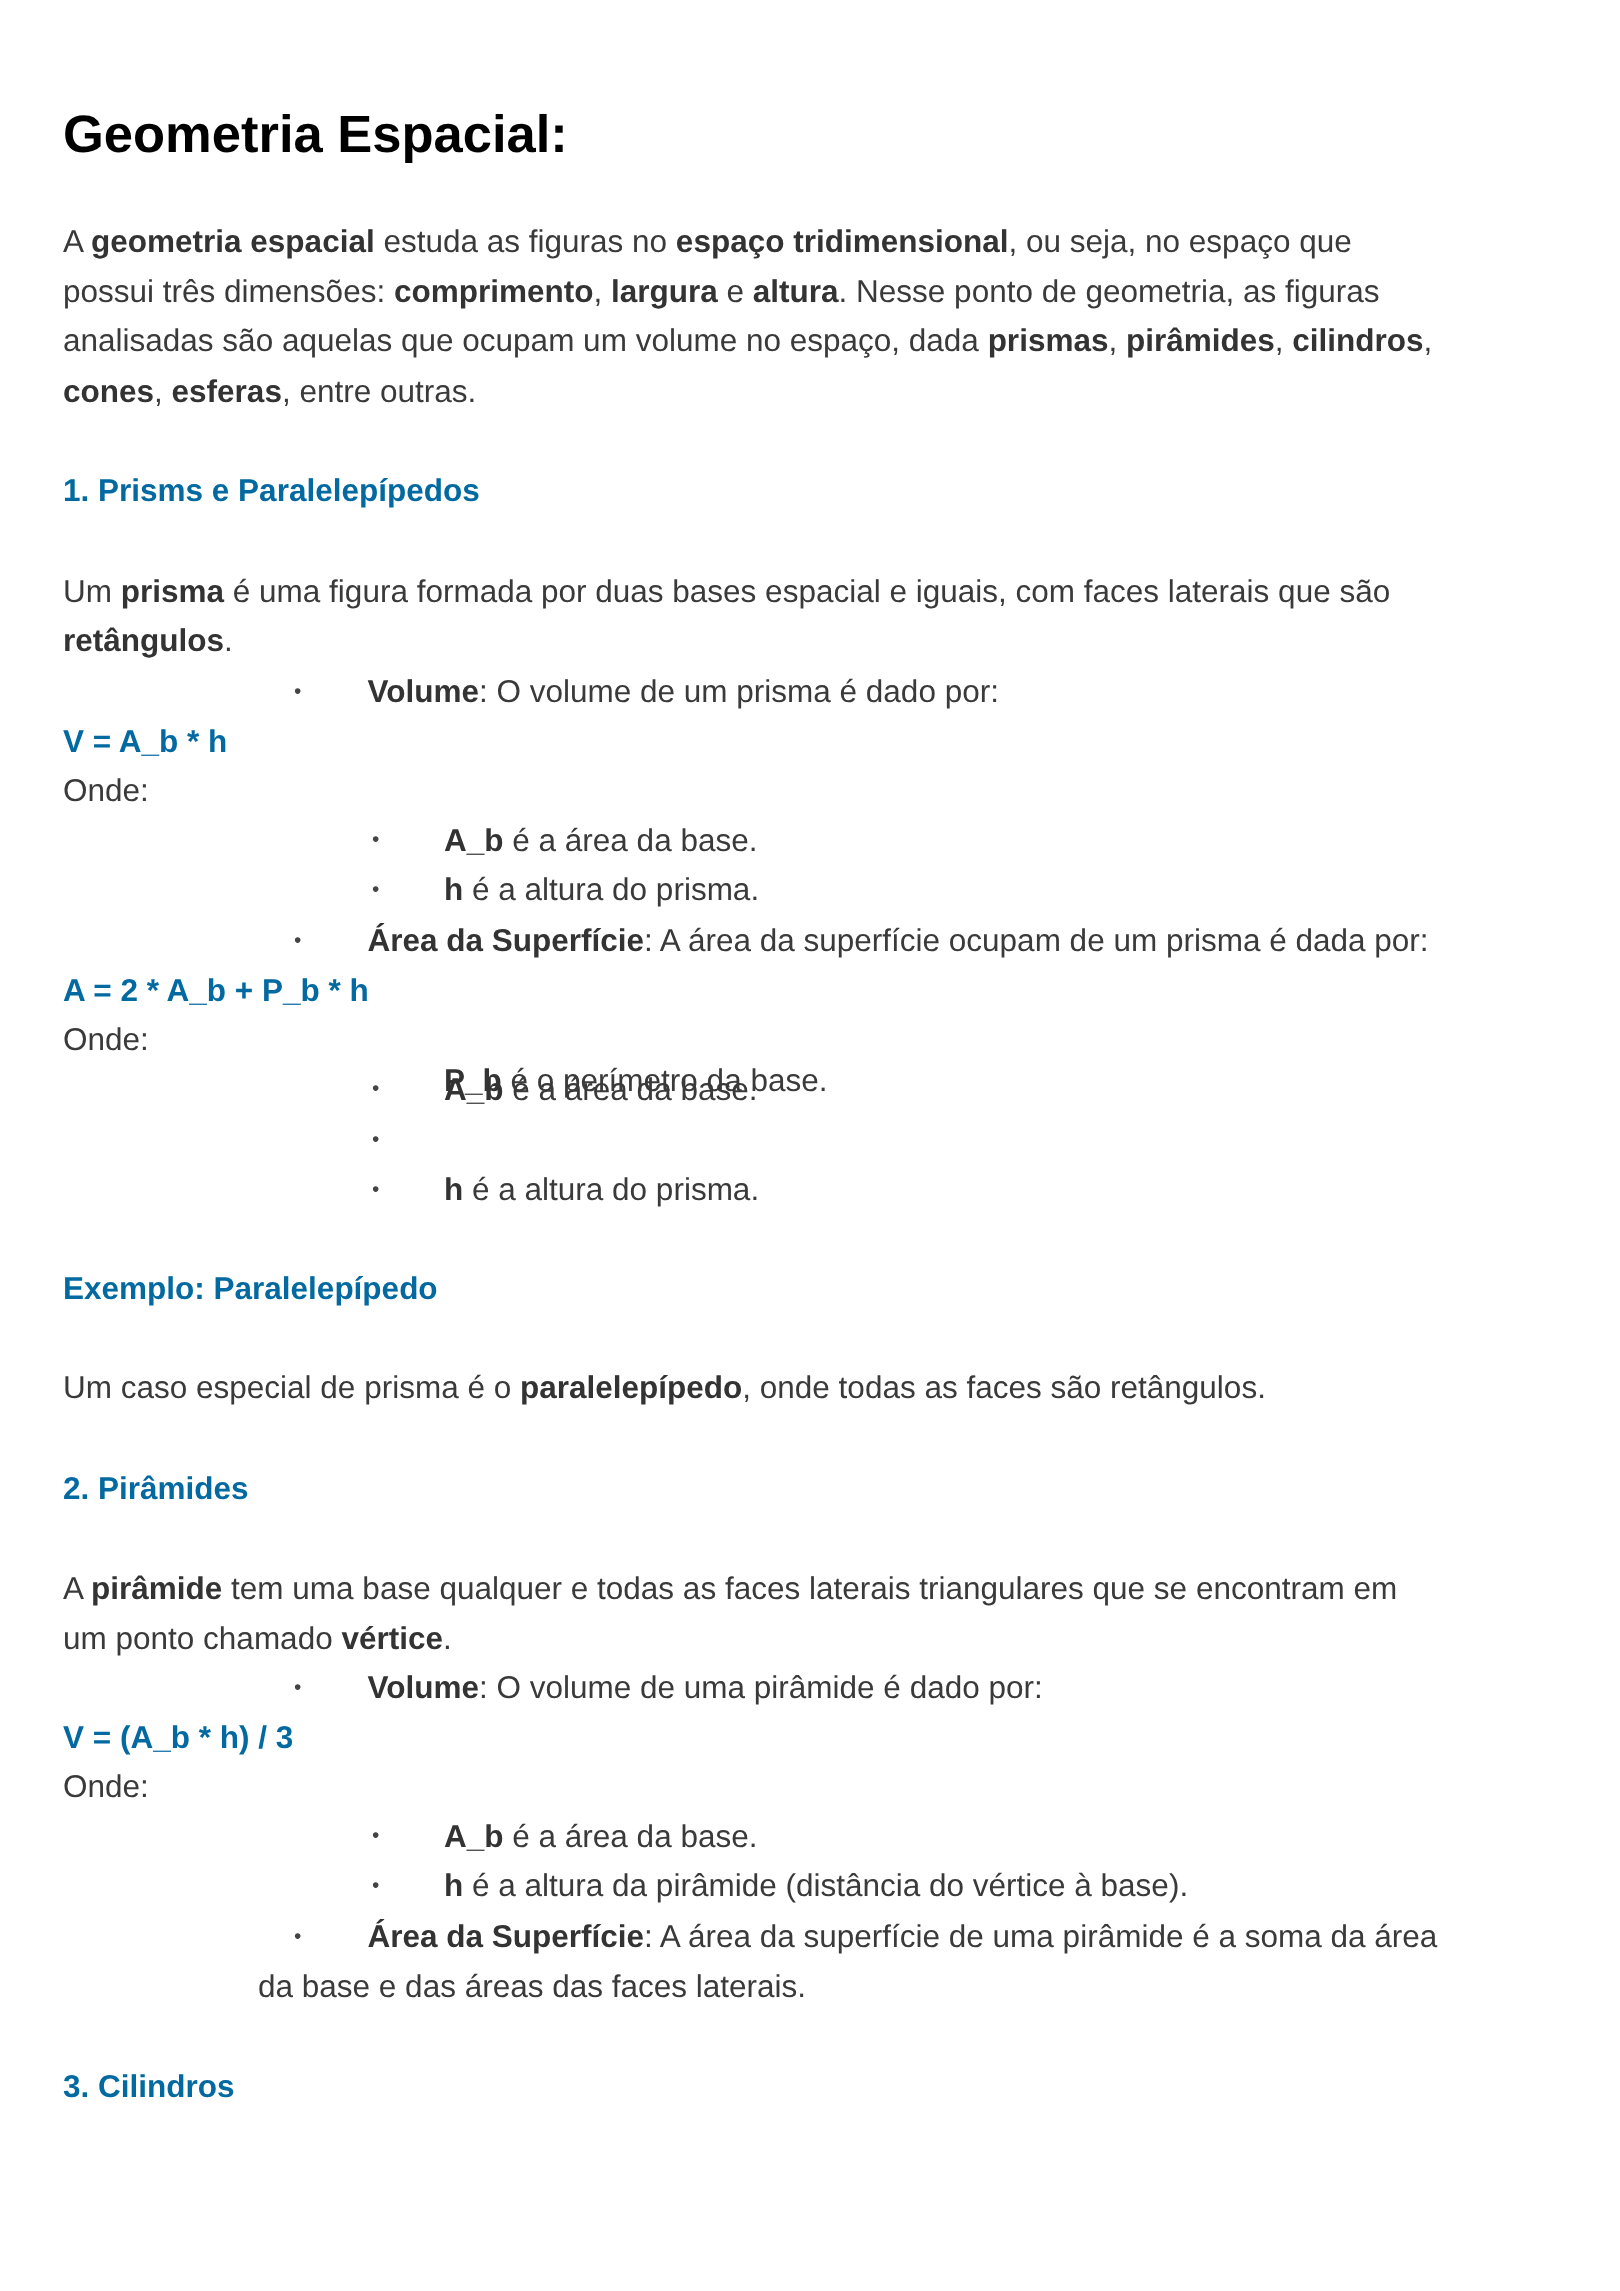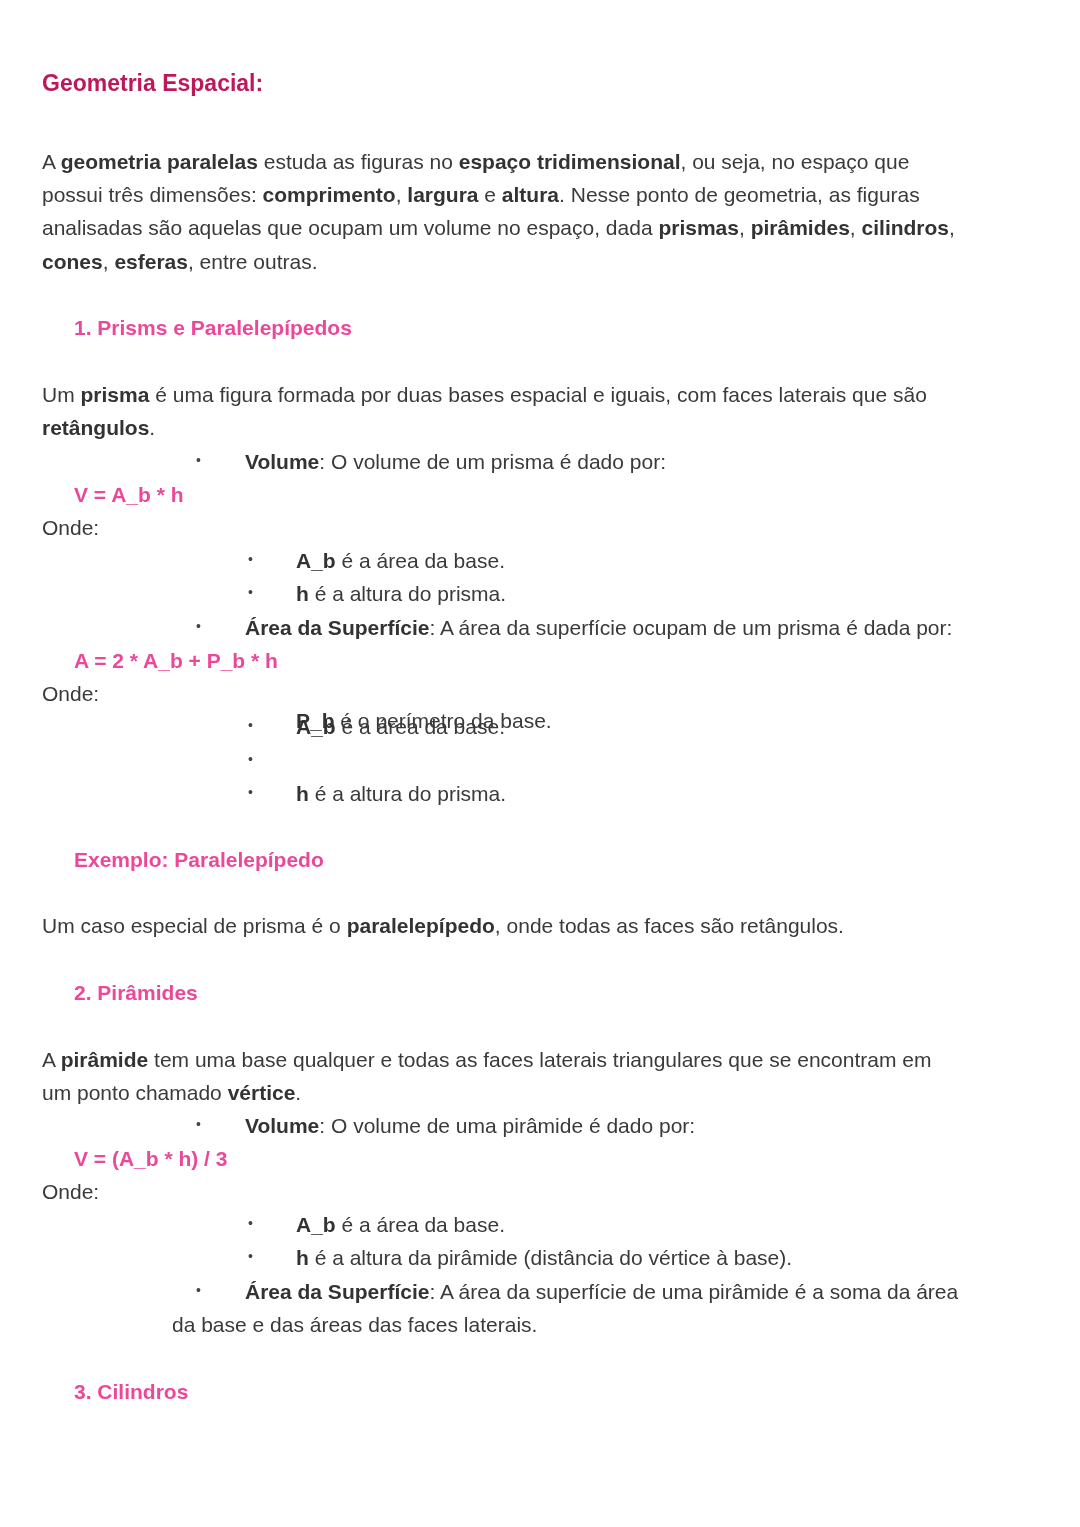--- a/index.html
+++ b/index.html
@@ -3,32 +3,32 @@
   <meta charset="utf-8">
   <style>
     html, body { margin: 0; padding: 0; background: #ffffff; }
     body {
       width: 1080px; height: 1527px; position: relative; overflow: hidden;
       font-family: "Liberation Sans", "DejaVu Sans", sans-serif;
       color: #3a3a3a;
       font-size: 21px;
     }
     .ln { position: absolute; left: 42px; white-space: nowrap; line-height: 33px; }
-    .title { position: absolute; left: 42px; top: 70px; font-size: 23px; font-weight: bold; color: #be185d; }
+    .title { position: absolute; left: 42px; top: 70px; font-size: 35px; font-weight: bold; color: #000000; }
     b { font-weight: bold; color: #333333; }
-    .h { font-weight: bold; color: #ec4899; margin-left: 32px; }
+    .h { font-weight: bold; color: #0369a1; }
     .bullet { position: absolute; white-space: nowrap; line-height: 33px; text-align: right; }
     .dot { position: absolute; font-size: 14px; color: #444; }
   </style>
 </head>
 <body>
 
 <div class="title">Geometria Espacial:</div>
 
-<div class="ln" style="top:145px"><span>A </span><b>geometria paralelas</b><span> estuda as figuras no </span><b>espaço tridimensional</b><span>, ou seja, no espaço que</span></div>
+<div class="ln" style="top:145px"><span>A </span><b>geometria espacial</b><span> estuda as figuras no </span><b>espaço tridimensional</b><span>, ou seja, no espaço que</span></div>
 <div class="ln" style="top:178px"><span>possui três dimensões: </span><b>comprimento</b><span>, </span><b>largura</b><span> e </span><b>altura</b><span>. Nesse ponto de geometria, as figuras</span></div>
 <div class="ln" style="top:211px"><span>analisadas são aquelas que ocupam um volume no espaço, dada </span><b>prismas</b><span>, </span><b>pirâmides</b><span>, </span><b>cilindros</b><span>,</span></div>
 <div class="ln" style="top:245px"><b>cones</b><span>, </span><b>esferas</b><span>, entre outras.</span></div>
 
 <div class="ln h" style="top:311px">1. Prisms e Paralelepípedos</div>
 <div class="ln" style="top:378px"><span>Um </span><b>prisma</b><span> é uma figura formada por duas bases espacial e iguais, com faces laterais que são</span></div>
 <div class="ln" style="top:411px"><b>retângulos</b><span>.</span></div>
 
 <span class="dot" style="left:196px;top:452px">•</span>
 <div class="bullet" style="left:245px;top:445px"><b>Volume</b><span>: O volume de um prisma é dado por:</span></div>

